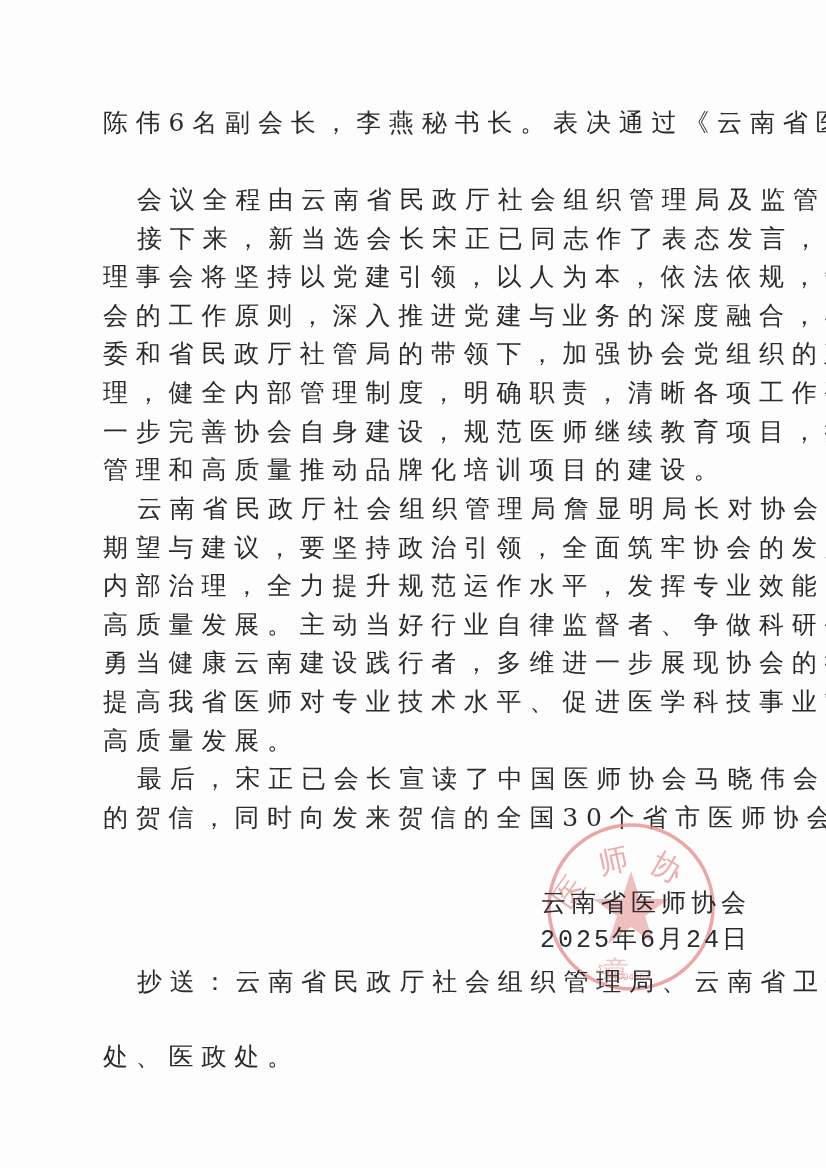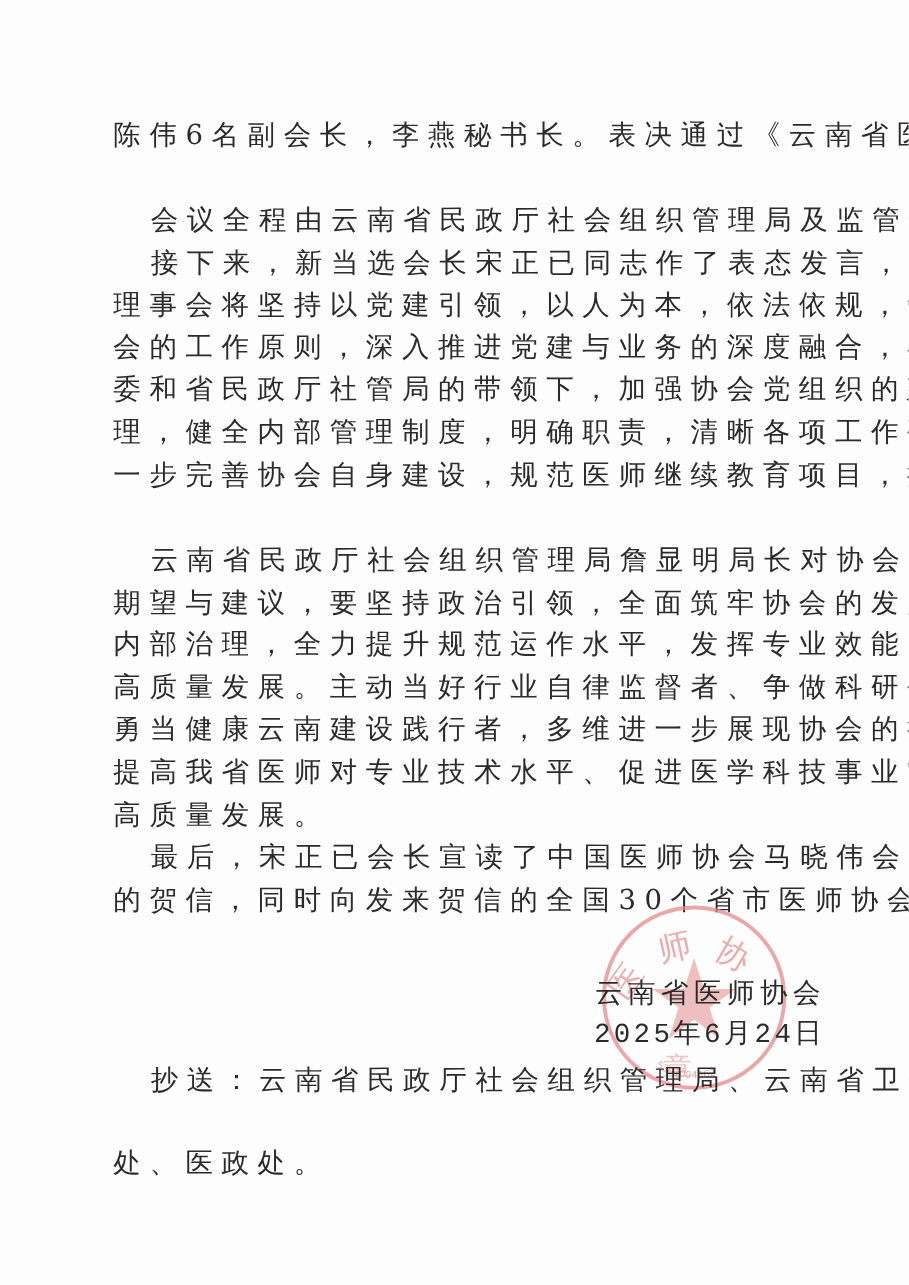--- a/index.html
+++ b/index.html
@@ -43,20 +43,21 @@
 <div class="page">
 
   <div class="line" style="top:104px;">陈伟6名副会长，李燕秘书长。表决通过《云南省医师协会会费</div>
   <div class="line indent" style="top:181px;">会议全程由云南省民政厅社会组织管理局及监管部门监督。</div>
   <div class="line indent" style="top:220px;">接下来，新当选会长宋正已同志作了表态发言，承诺第三届</div>
   <div class="line" style="top:258px;">理事会将坚持以党建引领，以人为本，依法依规，争创一流的协</div>
   <div class="line" style="top:297px;">会的工作原则，深入推进党建与业务的深度融合，在省卫生健康</div>
   <div class="line" style="top:335px;">委和省民政厅社管局的带领下，加强协会党组织的建设与组织管</div>
   <div class="line" style="top:374px;">理，健全内部管理制度，明确职责，清晰各项工作硬性要求，进</div>
   <div class="line" style="top:413px;">一步完善协会自身建设，规范医师继续教育项目，提升培训项目</div>
+  <div class="line" style="top:451px;">管理和高质量推动品牌化培训项目的建设。</div>
   <div class="line indent" style="top:490px;">云南省民政厅社会组织管理局詹显明局长对协会工作提出了</div>
   <div class="line" style="top:529px;">期望与建议，要坚持政治引领，全面筑牢协会的发展根基，健全</div>
   <div class="line" style="top:567px;">内部治理，全力提升规范运作水平，发挥专业效能，全方位服务</div>
   <div class="line" style="top:606px;">高质量发展。主动当好行业自律监督者、争做科研创新的推动者、</div>
   <div class="line" style="top:644px;">勇当健康云南建设践行者，多维进一步展现协会的担当作为，为</div>
   <div class="line" style="top:683px;">提高我省医师对专业技术水平、促进医学科技事业繁荣发展做出</div>
   <div class="line" style="top:722px;">高质量发展。</div>
   <div class="line indent" style="top:760px;">最后，宋正已会长宣读了中国医师协会马晓伟会长亲笔签名</div>
   <div class="line" style="top:799px;">的贺信，同时向发来贺信的全国30个省市医师协会表示感谢。</div>
 

